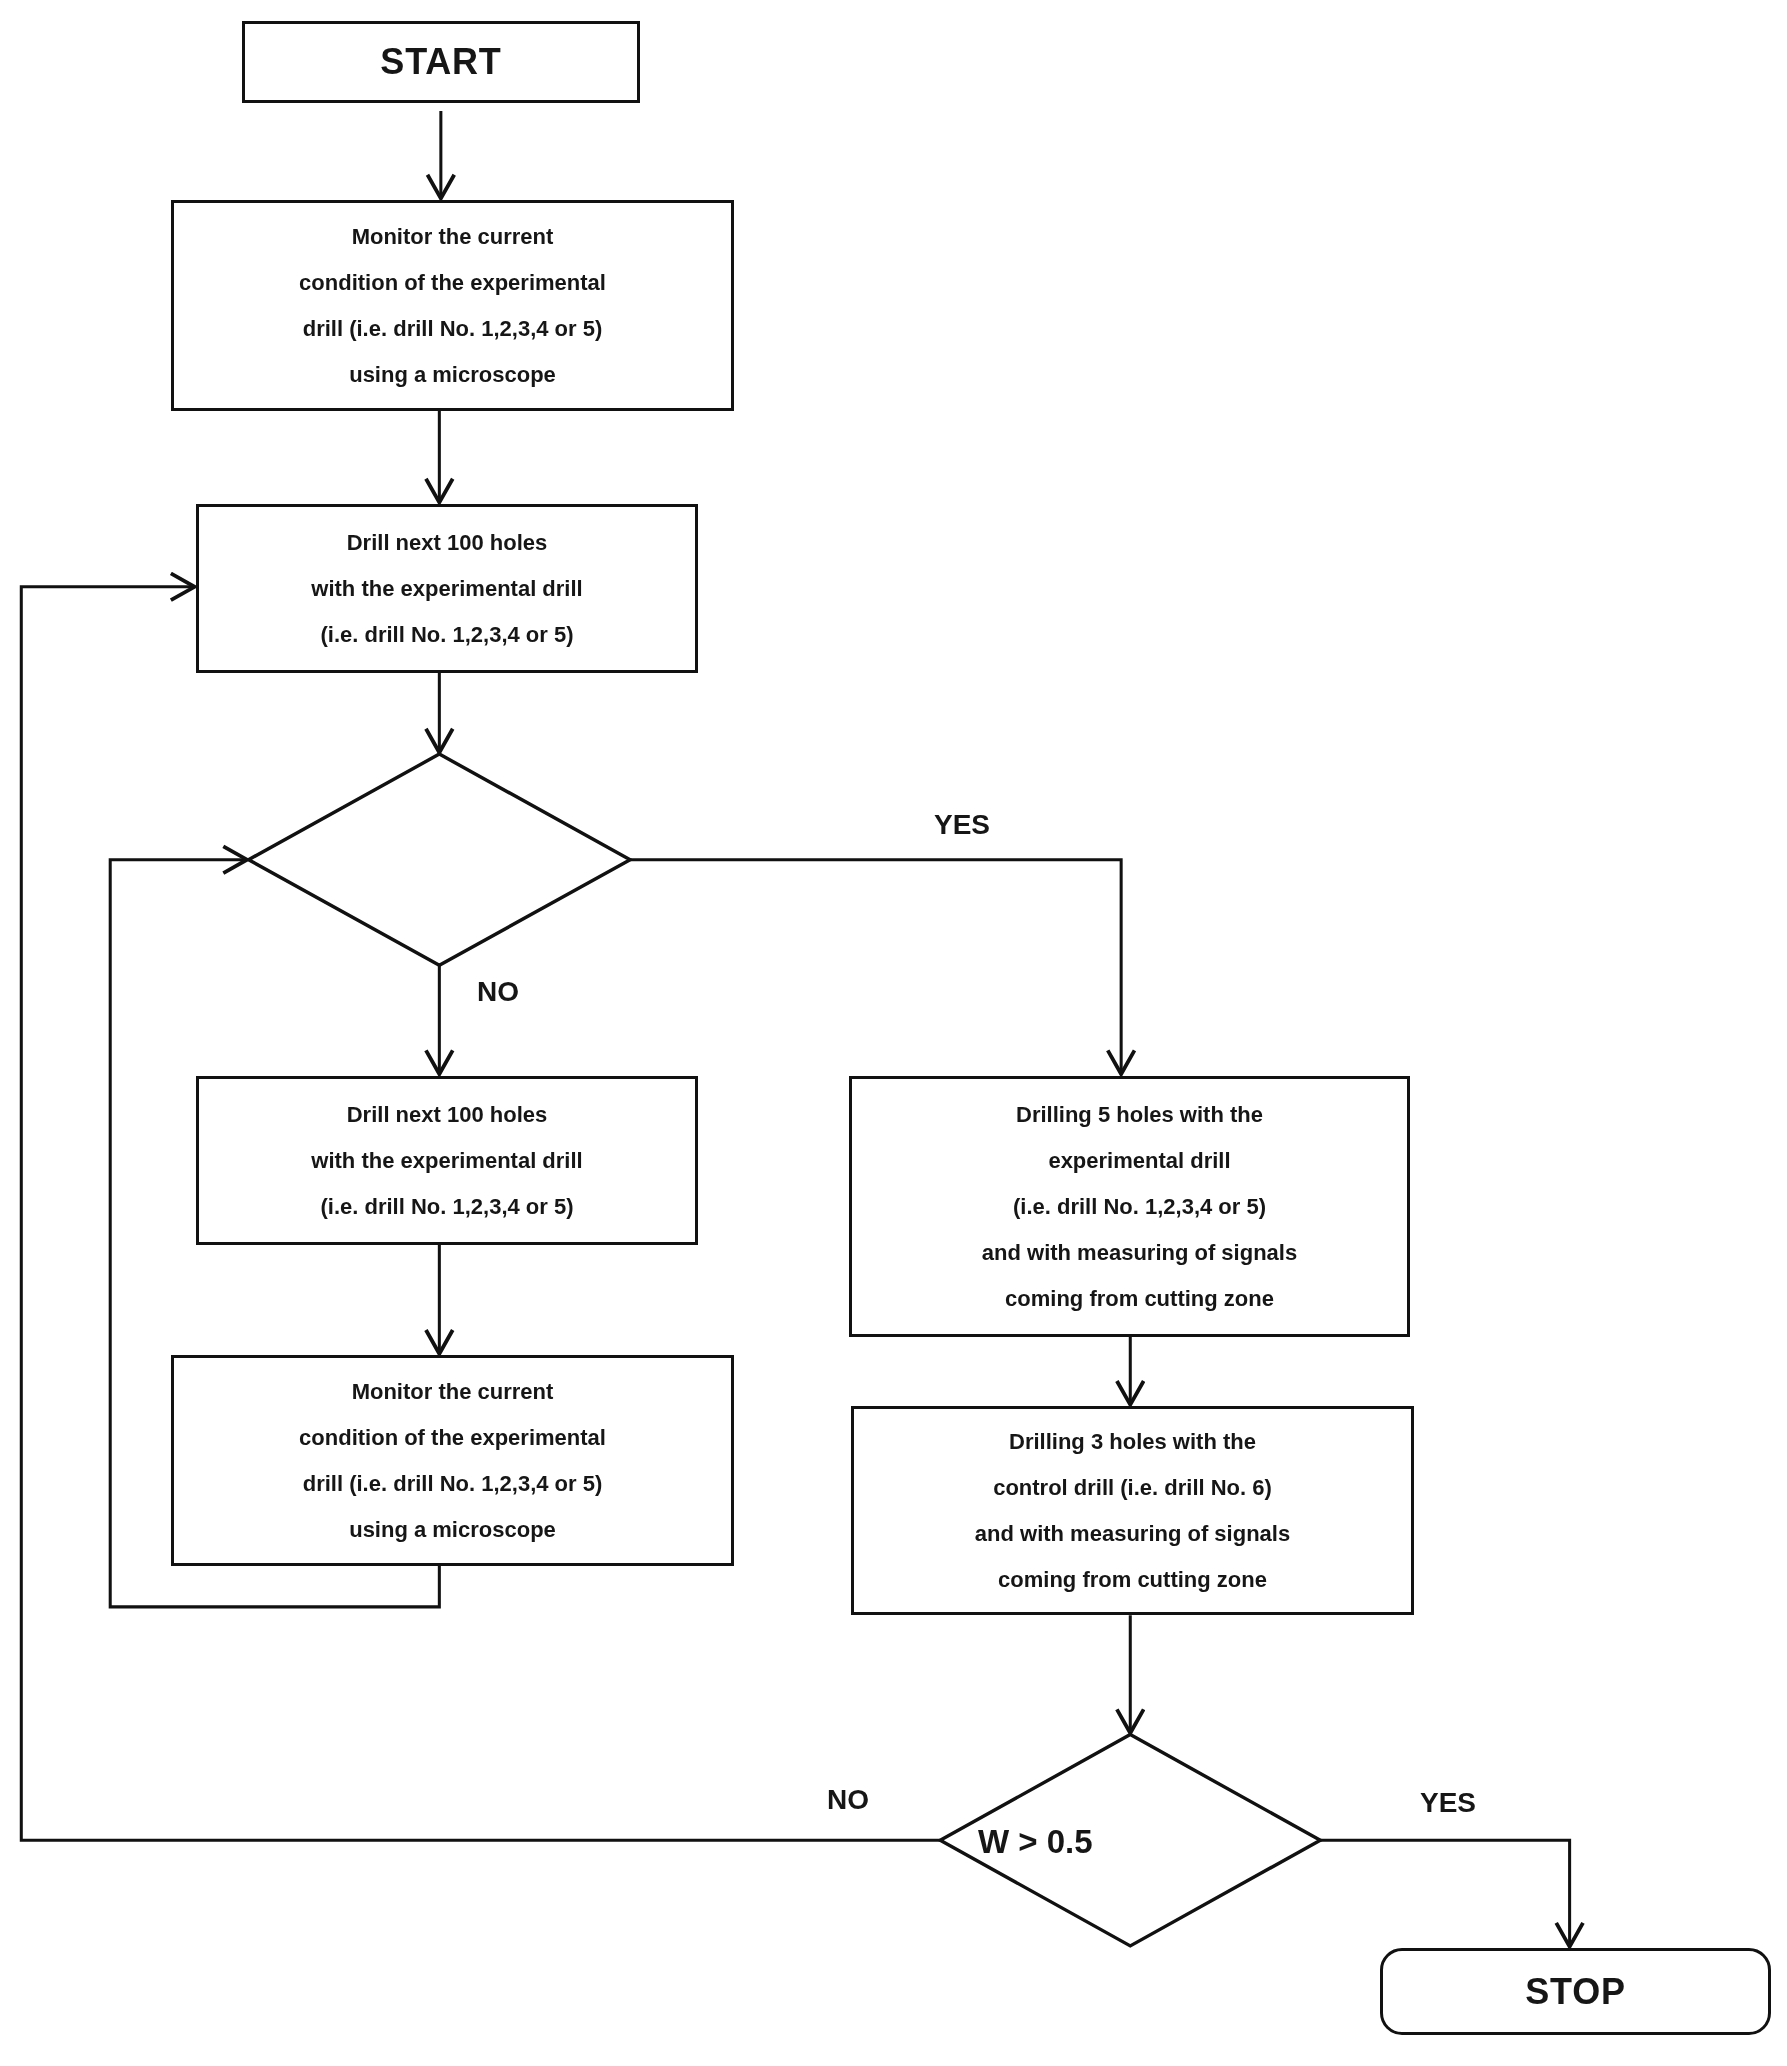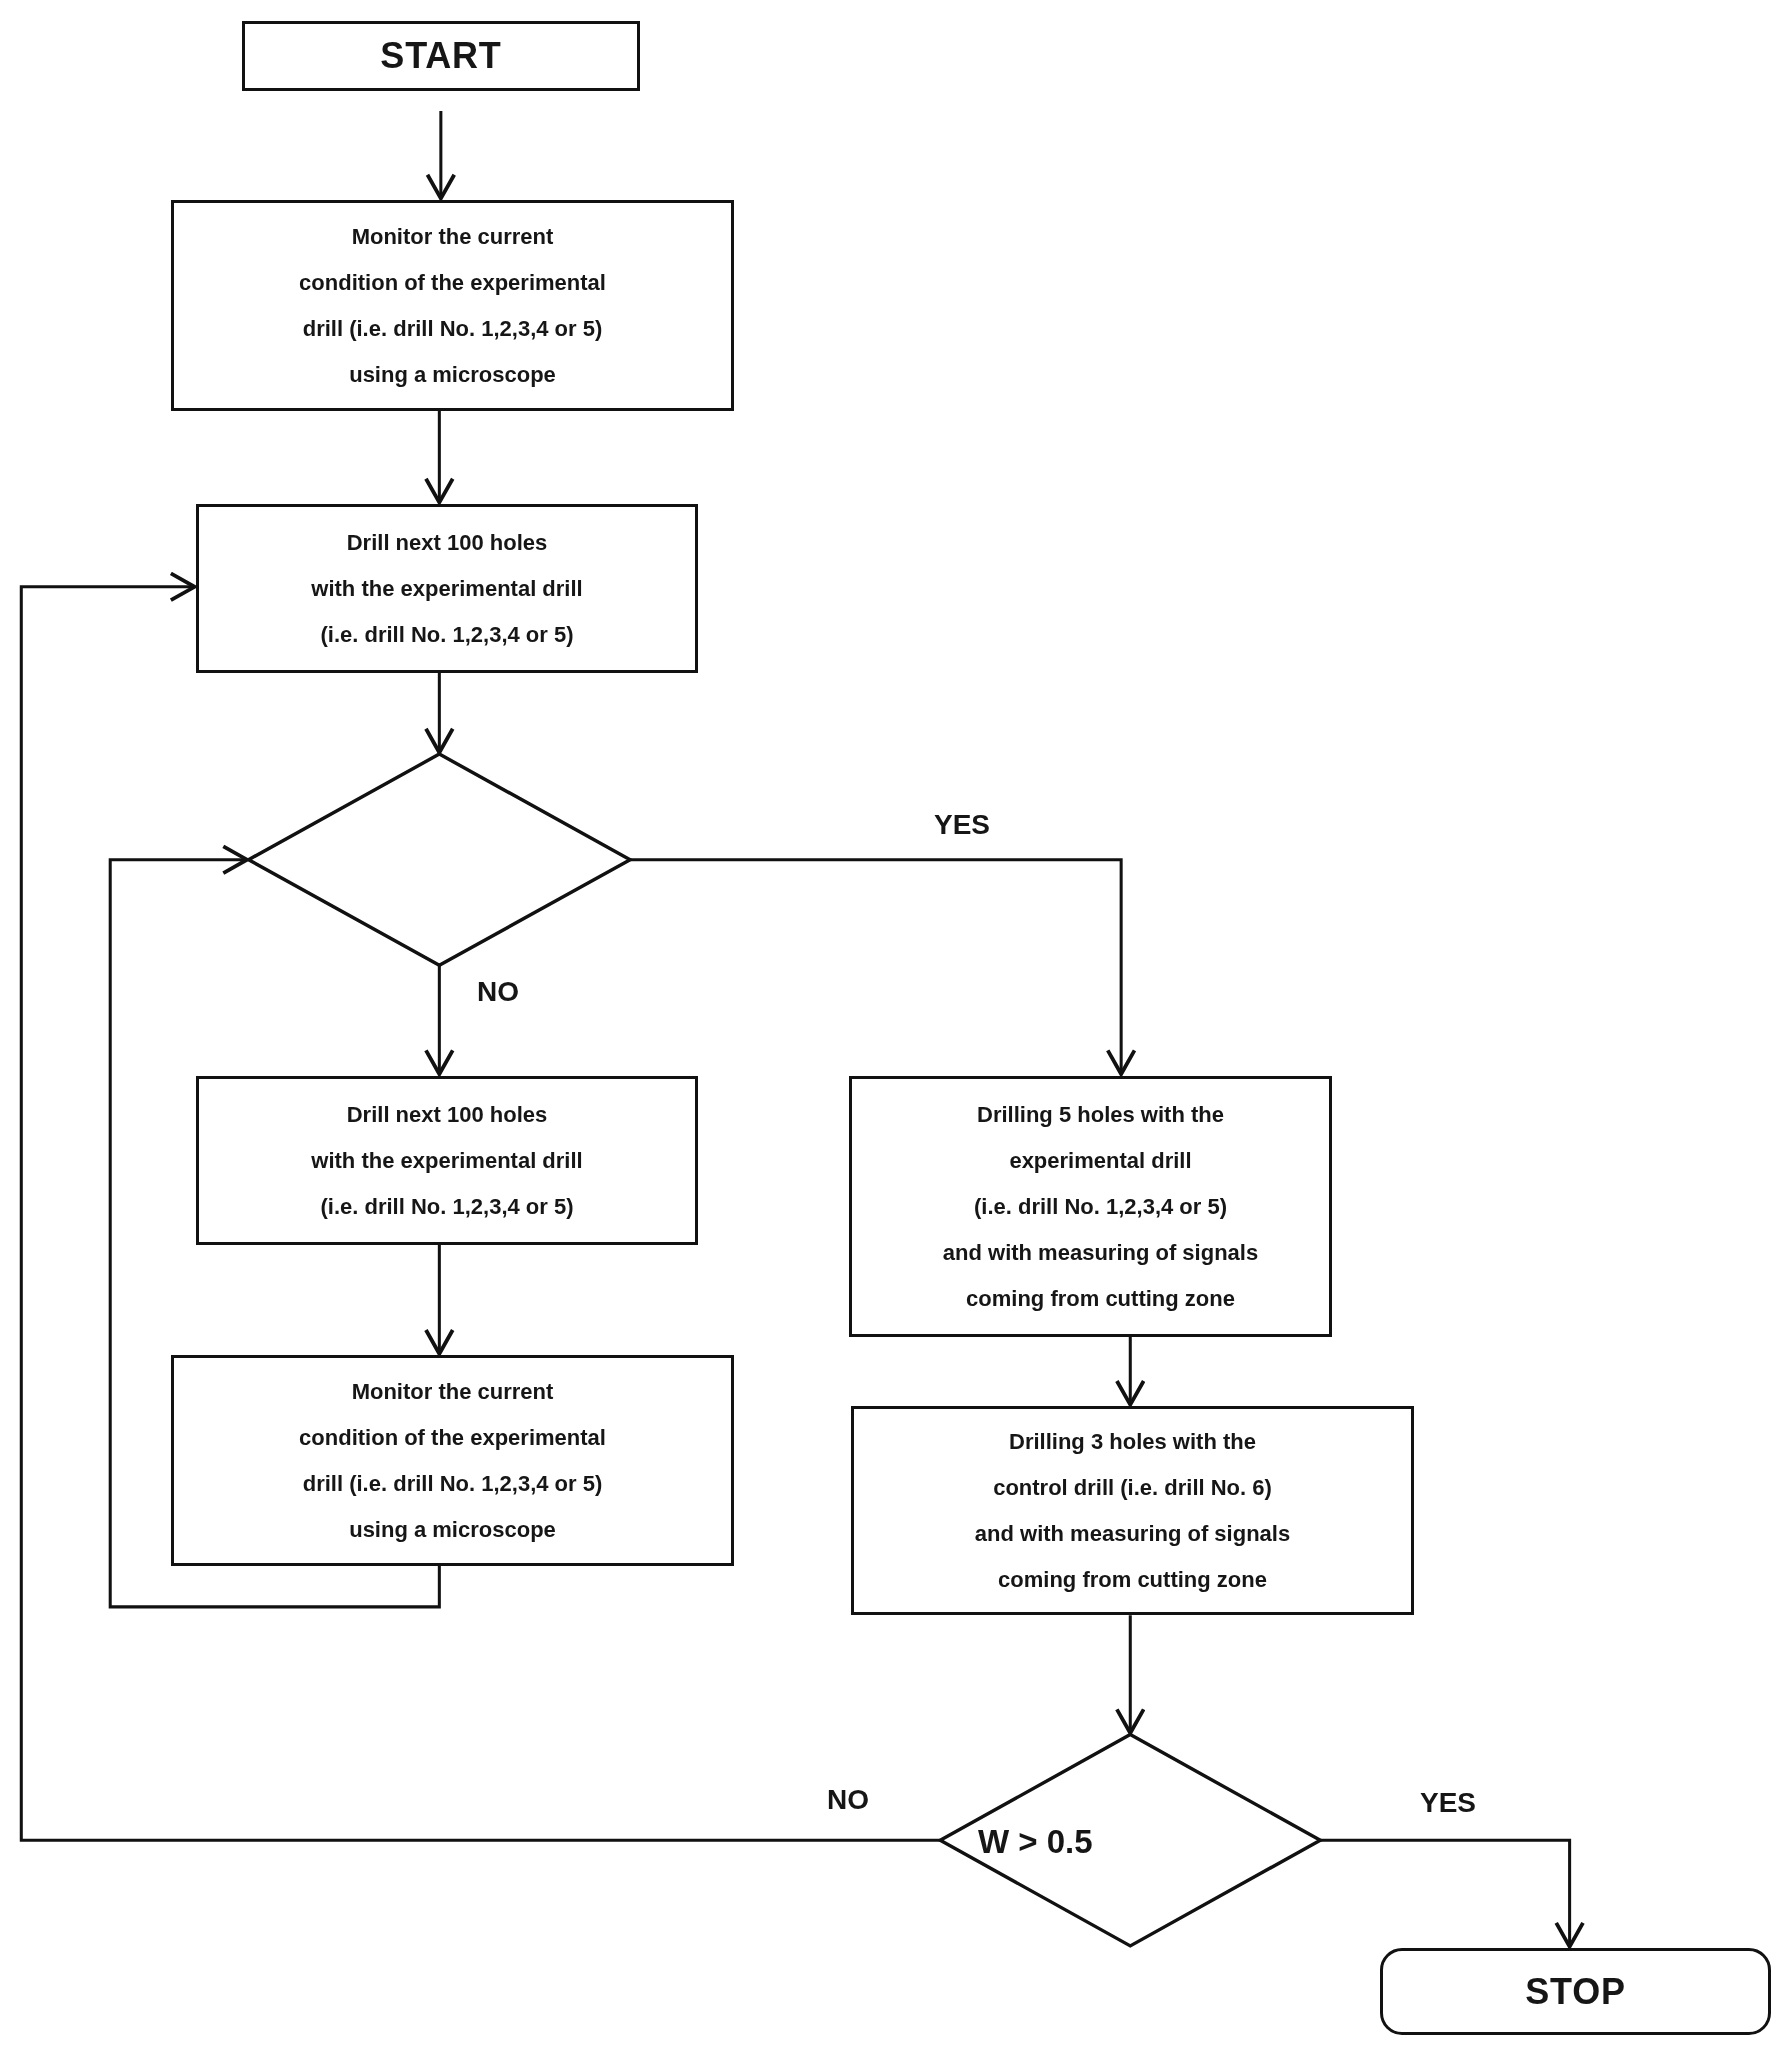--- a/index.html
+++ b/index.html
@@ -68,21 +68,21 @@
       <path d="M1487,1758 L1487,1848" marker-end="url(#arrow)"></path>
       <path d="M1487,2125 L1487,2280" marker-end="url(#arrow)"></path>
       <path d="M1237,2421 L28,2421 L28,772 L256,772" marker-end="url(#arrow)"></path>
       <path d="M1737,2421 L2065,2421 L2065,2561" marker-end="url(#arrow)"></path>
     </g>
 
     <polygon points="578,992 829,1131 578,1270 327,1131" fill="#ffffff" stroke="#111111" stroke-width="4.5"></polygon>
     <polygon points="1487,2282 1737,2421 1487,2560 1237,2421" fill="#ffffff" stroke="#111111" stroke-width="4.5"></polygon>
   </svg>
 
-  <div class="node terminator" style="left:242px; top:21px; width:398px; height:70px;">
+  <div class="node terminator" style="left:242px; top:21px; width:398px; height:82px;">
     <span>START</span>
   </div>
 
   <div class="node" style="left:171px; top:200px; width:563px; height:211px;">
     <span>Monitor the current
 condition of the experimental
 drill (i.e. drill No. 1,2,3,4 or 5)
 using a microscope</span>
   </div>
 
@@ -103,21 +103,21 @@
 (i.e. drill No. 1,2,3,4 or 5)</span>
   </div>
 
   <div class="node" style="left:171px; top:1355px; width:563px; height:211px;">
     <span>Monitor the current
 condition of the experimental
 drill (i.e. drill No. 1,2,3,4 or 5)
 using a microscope</span>
   </div>
 
-  <div class="node" style="left:849px; top:1076px; width:483px; height:261px;padding-left:20px;">
+  <div class="node" style="left:849px; top:1076px; width:561px; height:261px;padding-left:20px;">
     <span>Drilling 5 holes with the
 experimental drill
 (i.e. drill No. 1,2,3,4 or 5)
 and with measuring of signals
 coming from cutting zone</span>
   </div>
 
   <div class="node" style="left:851px; top:1406px; width:563px; height:209px;">
     <span>Drilling 3 holes with the
 control drill (i.e. drill No. 6)

